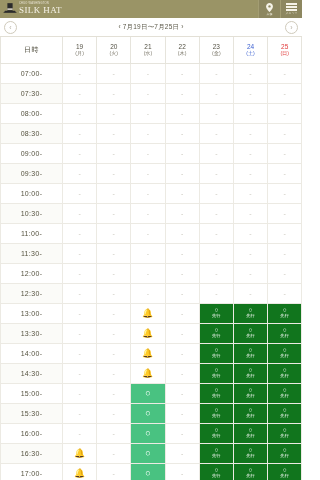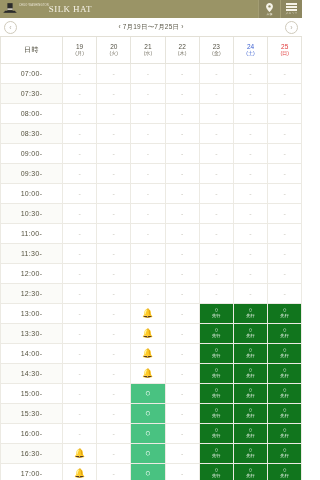--- a/index.html
+++ b/index.html
@@ -20,21 +20,21 @@
     justify-content: space-between;
     position: relative;
   }
   .brand {
     display: flex;
     align-items: center;
     gap: 2px;
     padding-left: 3px;
   }
   .hat-icon { width: 14px; height: 14px; display: block; }
-  .brand-text { display: flex; flex-direction: row; line-height: 1; }
+  .brand-text { display: flex; flex-direction: column; line-height: 1; }
   .brand-sup {
     font-size: 2.6px;
     color: #efeadb;
     letter-spacing: .25px;
     white-space: nowrap;
   }
   .brand-name {
     font-family: "Liberation Serif", serif;
     font-size: 9px;
     color: #f6f3e8;

